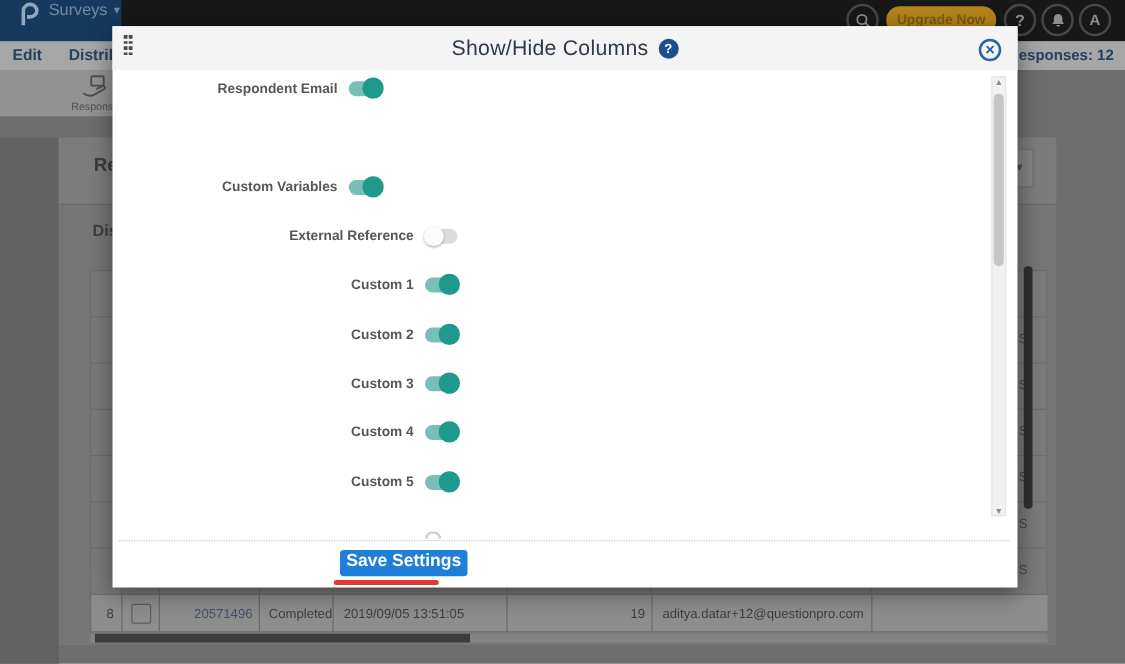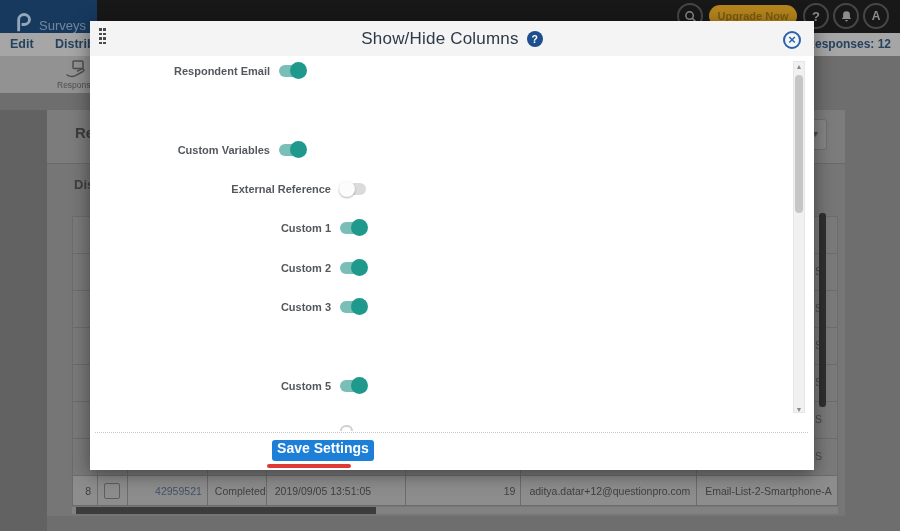--- a/index.html
+++ b/index.html
@@ -2,21 +2,21 @@
 <html><head>
 <meta charset="utf-8">
 <style>
   html,body{margin:0;padding:0}
   body{width:900px;height:531px;position:relative;overflow:hidden;background:#6e6e6e;
        font-family:"Liberation Sans",sans-serif;-webkit-font-smoothing:antialiased}
   .abs{position:absolute}
 
   
   #topbar{left:0;top:0;width:900px;height:33px;background:#181818}
-  #logoblock{left:0;top:0;width:97px;height:33px;background:#17395e;display:flex;align-items:flex-end}
+  #logoblock{left:0;top:0;width:97px;height:33px;background:#17395e;display:flex;align-items:flex-start}
   #logoglyph{margin-left:12px}
   #surveys{color:#74889b;font-size:13px;margin-left:7px;display:flex;align-items:center;gap:5px}
   #crumbs{left:120px;top:0;height:33px;display:flex;align-items:center;gap:9px;font-size:12.5px}
   .crumb1{color:#2c5f66}.crumbsep{color:#2c5f66;font-size:11px}.crumb2{color:#56707a}
   .circbtn{width:26px;height:26px;border:2px solid #474747;border-radius:50%;top:3px;
            display:flex;align-items:center;justify-content:center;color:#8d8d8d;
            font-size:13px;font-weight:bold;box-sizing:border-box}
   #upgrade{left:709px;top:5px;width:88px;height:22px;background:#b5841c;border-radius:11px;
            color:#7d5c10;font-size:11px;font-weight:bold;display:flex;align-items:center;justify-content:center}
 
@@ -225,26 +225,25 @@
       <div class="tc c4"></div>
       <div class="tc c5"></div>
       <div class="tc c6"></div>
       <div class="tc c7"></div>
     </div>
   <div class="trow r8">
     <div class="tc c0">8</div>
     <div class="tc c1">
         <span class="cbx"></span>
       </div>
-    <div class="tc c2">42959521</div>
+    <div class="tc c2">20571496</div>
     <div class="tc c3">Completed</div>
     <div class="tc c4">2019/09/05 13:51:05</div>
     <div class="tc c5">19</div>
     <div class="tc c6">aditya.datar+12@questionpro.com</div>
-    <div class="tc c7">Email-List-2-Smartphone-A</div>
   </div>
 </div>
 
 <span class="frag" style="top:265px">S</span>
 <span class="frag" style="top:302px">S</span>
 <span class="frag" style="top:339px">S</span>
 <span class="frag" style="top:376px">S</span>
 <span class="frag" style="top:413px">S</span>
 <span class="frag" style="top:450px">S</span>
 <div class="abs" id="darkbar"></div>
@@ -299,20 +298,26 @@
     <span class="switch on">
         <span class="knob"></span>
       </span>
   </div>
   <div class="mrow gb" style="top:280px">
     <span class="tlabel">Custom 3</span>
     <span class="switch on">
         <span class="knob"></span>
       </span>
   </div>
+  <div class="mrow gb" style="top:319px">
+    <span class="tlabel">Custom 4</span>
+    <span class="switch on">
+        <span class="knob"></span>
+      </span>
+  </div>
   <div class="mrow gb" style="top:359px">
     <span class="tlabel">Custom 5</span>
     <span class="switch on">
         <span class="knob"></span>
       </span>
   </div>
 
   <div id="mscroll"></div>
   <div id="mup">▲</div>
   <div id="mthumb"></div>

